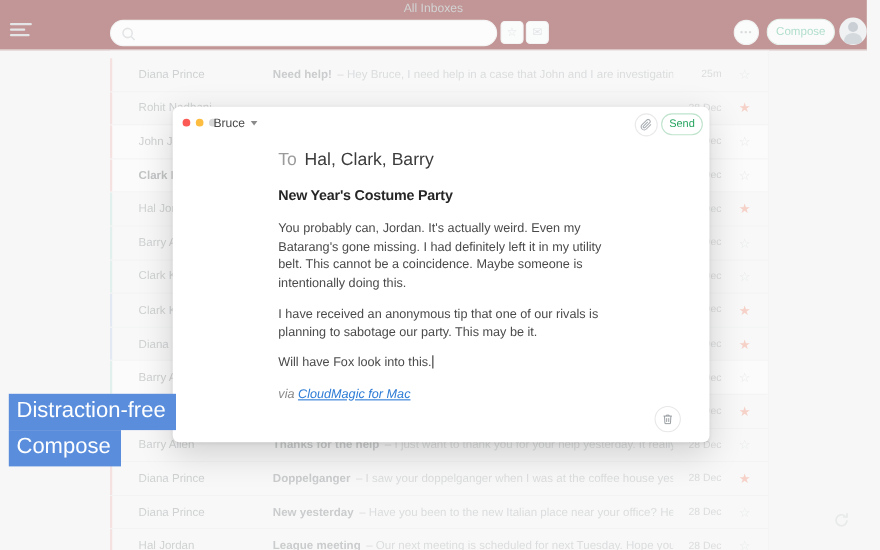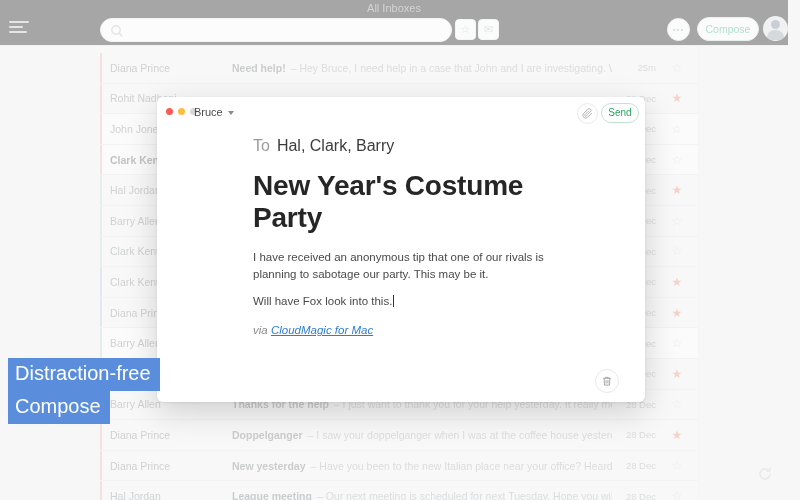--- a/index.html
+++ b/index.html
@@ -1,42 +1,42 @@
 <!DOCTYPE html>
 <html><head>
 <meta charset="utf-8">
 <style>
   * { margin:0; padding:0; box-sizing:border-box; }
   html,body { width:800px; height:500px; }
   body { font-family:"Liberation Sans","DejaVu Sans",sans-serif; }
   .app { position:relative; width:800px; height:500px; background:#f3f4f4; overflow:hidden; }
 
   
-  .topbar { position:absolute; top:0; left:0; right:12px; height:46px; background:#404040; border-bottom:1px solid #e8e9e9; z-index:1; }
+  .topbar { position:absolute; top:0; left:0; right:12px; height:46px; background:#7f1d1d; border-bottom:1px solid #e8e9e9; z-index:1; }
   .app-title { position:absolute; top:2px; left:0; width:100%; text-align:center; font-size:11px; color:#a3a6a8; }
   .hamburger { position:absolute; left:9px; top:21px; width:22px; }
   .hamburger i { display:block; height:2px; border-radius:1px; background:#c9ccd0; margin-bottom:3px; }
   .hamburger i:nth-child(1){width:20px;} .hamburger i:nth-child(2){width:14px;} .hamburger i:nth-child(3){width:18px;}
   .search { position:absolute; left:100px; top:18px; width:352px; height:24px; background:#fff; border:1px solid #ececed; border-radius:13px; }
   .search svg { position:absolute; left:8px; top:4px; }
   .search input { position:absolute; left:28px; top:0; width:310px; height:22px; border:0; outline:0; background:transparent; font-size:11px; color:#777; }
   .seg { position:absolute; left:455px; top:19px; display:flex; gap:2px; }
   .seg-btn { width:21px; height:21px; border:1px solid #ededee; border-radius:4px; background:#fbfcfc; color:#c9ccd0; font-size:11px; display:flex; align-items:center; justify-content:center; }
   .dots-btn { position:absolute; left:667px; top:18px; width:23px; height:23px; border-radius:50%; border:1px solid #e7e8e9; background:#fbfcfc; color:#b4b7ba; font-size:8px; letter-spacing:1px; text-align:center; line-height:21px; }
   .compose-btn { position:absolute; left:697px; top:17px; width:62px; height:24px; border:1px solid #cfe9dd; border-radius:13px; background:#fcfdfd; color:#58bd95; font-size:10.5px; text-align:center; line-height:22px; }
   .avatar { position:absolute; left:763px; top:16px; width:25px; height:25px; border-radius:50%; background:#e3e7ea; overflow:hidden; }
   .avatar .head { width:9px; height:9px; border-radius:50%; background:#8e9ca8; margin:4px auto 0; }
   .avatar .torso { width:17px; height:10px; border-radius:8px 8px 0 0; background:#a6b2bc; margin:1px auto 0; }
 
   
   .list { position:absolute; left:100px; top:46px; width:599px; bottom:0; background:#f5f6f6; border-right:1px solid #ededee; padding-top:7px; z-index:1; }
   .row { position:relative; height:30.6px; border-bottom:1px solid #ebecec; display:flex; align-items:center; background:#f5f6f6; }
   .row.highlight { background:#fcfcfc; }
   .strip { position:absolute; left:0; top:0; bottom:0; width:2px; }
-  .name { margin-left:10px; width:104px; flex-shrink:0; font-size:10.5px; color:#9da0a2; white-space:nowrap; overflow:hidden; }
+  .name { margin-left:26px; width:104px; flex-shrink:0; font-size:10.5px; color:#9da0a2; white-space:nowrap; overflow:hidden; }
   .row.bold .name { font-weight:bold; color:#7f8284; }
   .mid { flex:1; padding-left:18px; font-size:10.5px; white-space:nowrap; overflow:hidden; }
   .subject { font-weight:bold; color:#929497; margin-right:5px; }
   .snippet { color:#b7b9bb; }
   .date { width:44px; flex-shrink:0; text-align:right; font-size:9.5px; color:#b7b9bb; }
   .star { width:42px; flex-shrink:0; text-align:center; font-size:12px; line-height:1; }
   .star.filled { color:#f0a18d; }
   .star.outline { color:#d4d6d7; }
 
   .sync { position:absolute; left:756px; bottom:13px; z-index:1; }
@@ -49,21 +49,21 @@
                  box-shadow:0 10px 32px rgba(0,0,0,0.16), 0 1px 3px rgba(0,0,0,0.08); z-index:10; }
   .traffic { position:absolute; left:9px; top:11px; display:flex; gap:5px; }
   .light { width:7px; height:7px; border-radius:50%; }
   .account { position:absolute; left:37px; top:9px; font-size:11px; color:#4a4a4a; cursor:default; }
   .account .chev { display:inline-block; width:0; height:0; border-left:3.5px solid transparent; border-right:3.5px solid transparent; border-top:4px solid #8a8a8a; margin-left:5px; vertical-align:1px; }
   .clip-btn { position:absolute; right:47px; top:6px; width:21px; height:21px; border:1px solid #e9e9e9; border-radius:50%; display:flex; align-items:center; justify-content:center; background:#fff; }
   .send-btn { position:absolute; right:6px; top:6px; width:38px; height:20px; border:1px solid #bfe3cd; border-radius:11px; background:#fff; color:#27a560; font-size:10px; text-align:center; line-height:18px; }
   .compose-content { position:absolute; left:96px; top:40px; width:312px; }
   .to-line { font-size:16px; color:#3c3c3c; margin-bottom:15px; }
   .to-label { color:#9b9b9b; margin-right:7px; }
-  .subject-line { font-size:28px; font-weight:bold; color:#262626; letter-spacing:-0.2px; margin-bottom:15px; }
+  .subject-line { font-size:13px; font-weight:bold; color:#262626; letter-spacing:-0.2px; margin-bottom:15px; }
   .body-p { font-size:11.5px; color:#4a4a4a; line-height:1.45; margin-bottom:11px; }
   .caret { display:inline-block; width:1px; height:12px; background:#333; vertical-align:-2px; margin-left:1px; }
   .sig { font-size:11.5px; color:#8a8a8a; margin-top:14px;font-style:italic; }
   .sig a { color:#2e7cd6; }
   .trash-btn { position:absolute; right:26px; bottom:9px; width:24px; height:24px; border:1px solid #e8e8e8; border-radius:50%; background:#fff; display:flex; align-items:center; justify-content:center; }
 
   
   .callout { position:absolute; left:8px; top:358px; z-index:11; color:#fff; font-size:20px; }
   .callout .line { display:table; padding:4px 9px 6px 7px; }
 </style>
@@ -276,20 +276,21 @@
         <path d="M21.4 11.05l-9.19 9.19a6 6 0 0 1-8.49-8.49l9.19-9.19a4 4 0 0 1 5.66 5.66l-9.2 9.19a2 2 0 0 1-2.83-2.83l8.49-8.48" fill="none" stroke="#a7acb1" stroke-width="2"></path>
       </svg>
     </div>
     <div class="send-btn">Send</div>
 
     <div class="compose-content">
       <div class="to-line">
         <span class="to-label">To</span><span>Hal, Clark, Barry</span>
       </div>
       <div class="subject-line">New Year's Costume Party</div>
+      <div class="body-p">You probably can, Jordan. It's actually weird. Even my Batarang's gone missing. I had definitely left it in my utility belt. This cannot be a coincidence. Maybe someone is intentionally doing this.</div>
       <div class="body-p">I have received an anonymous tip that one of our rivals is planning to sabotage our party. This may be it.</div>
       <div class="body-p"><span>Will have Fox look into this.</span><span class="caret"></span></div>
       <div class="sig">
         <span>via</span>
         <a href="#">CloudMagic for Mac</a>
       </div>
     </div>
 
     <div class="trash-btn">
       <svg width="12" height="12" viewBox="0 0 14 14">

